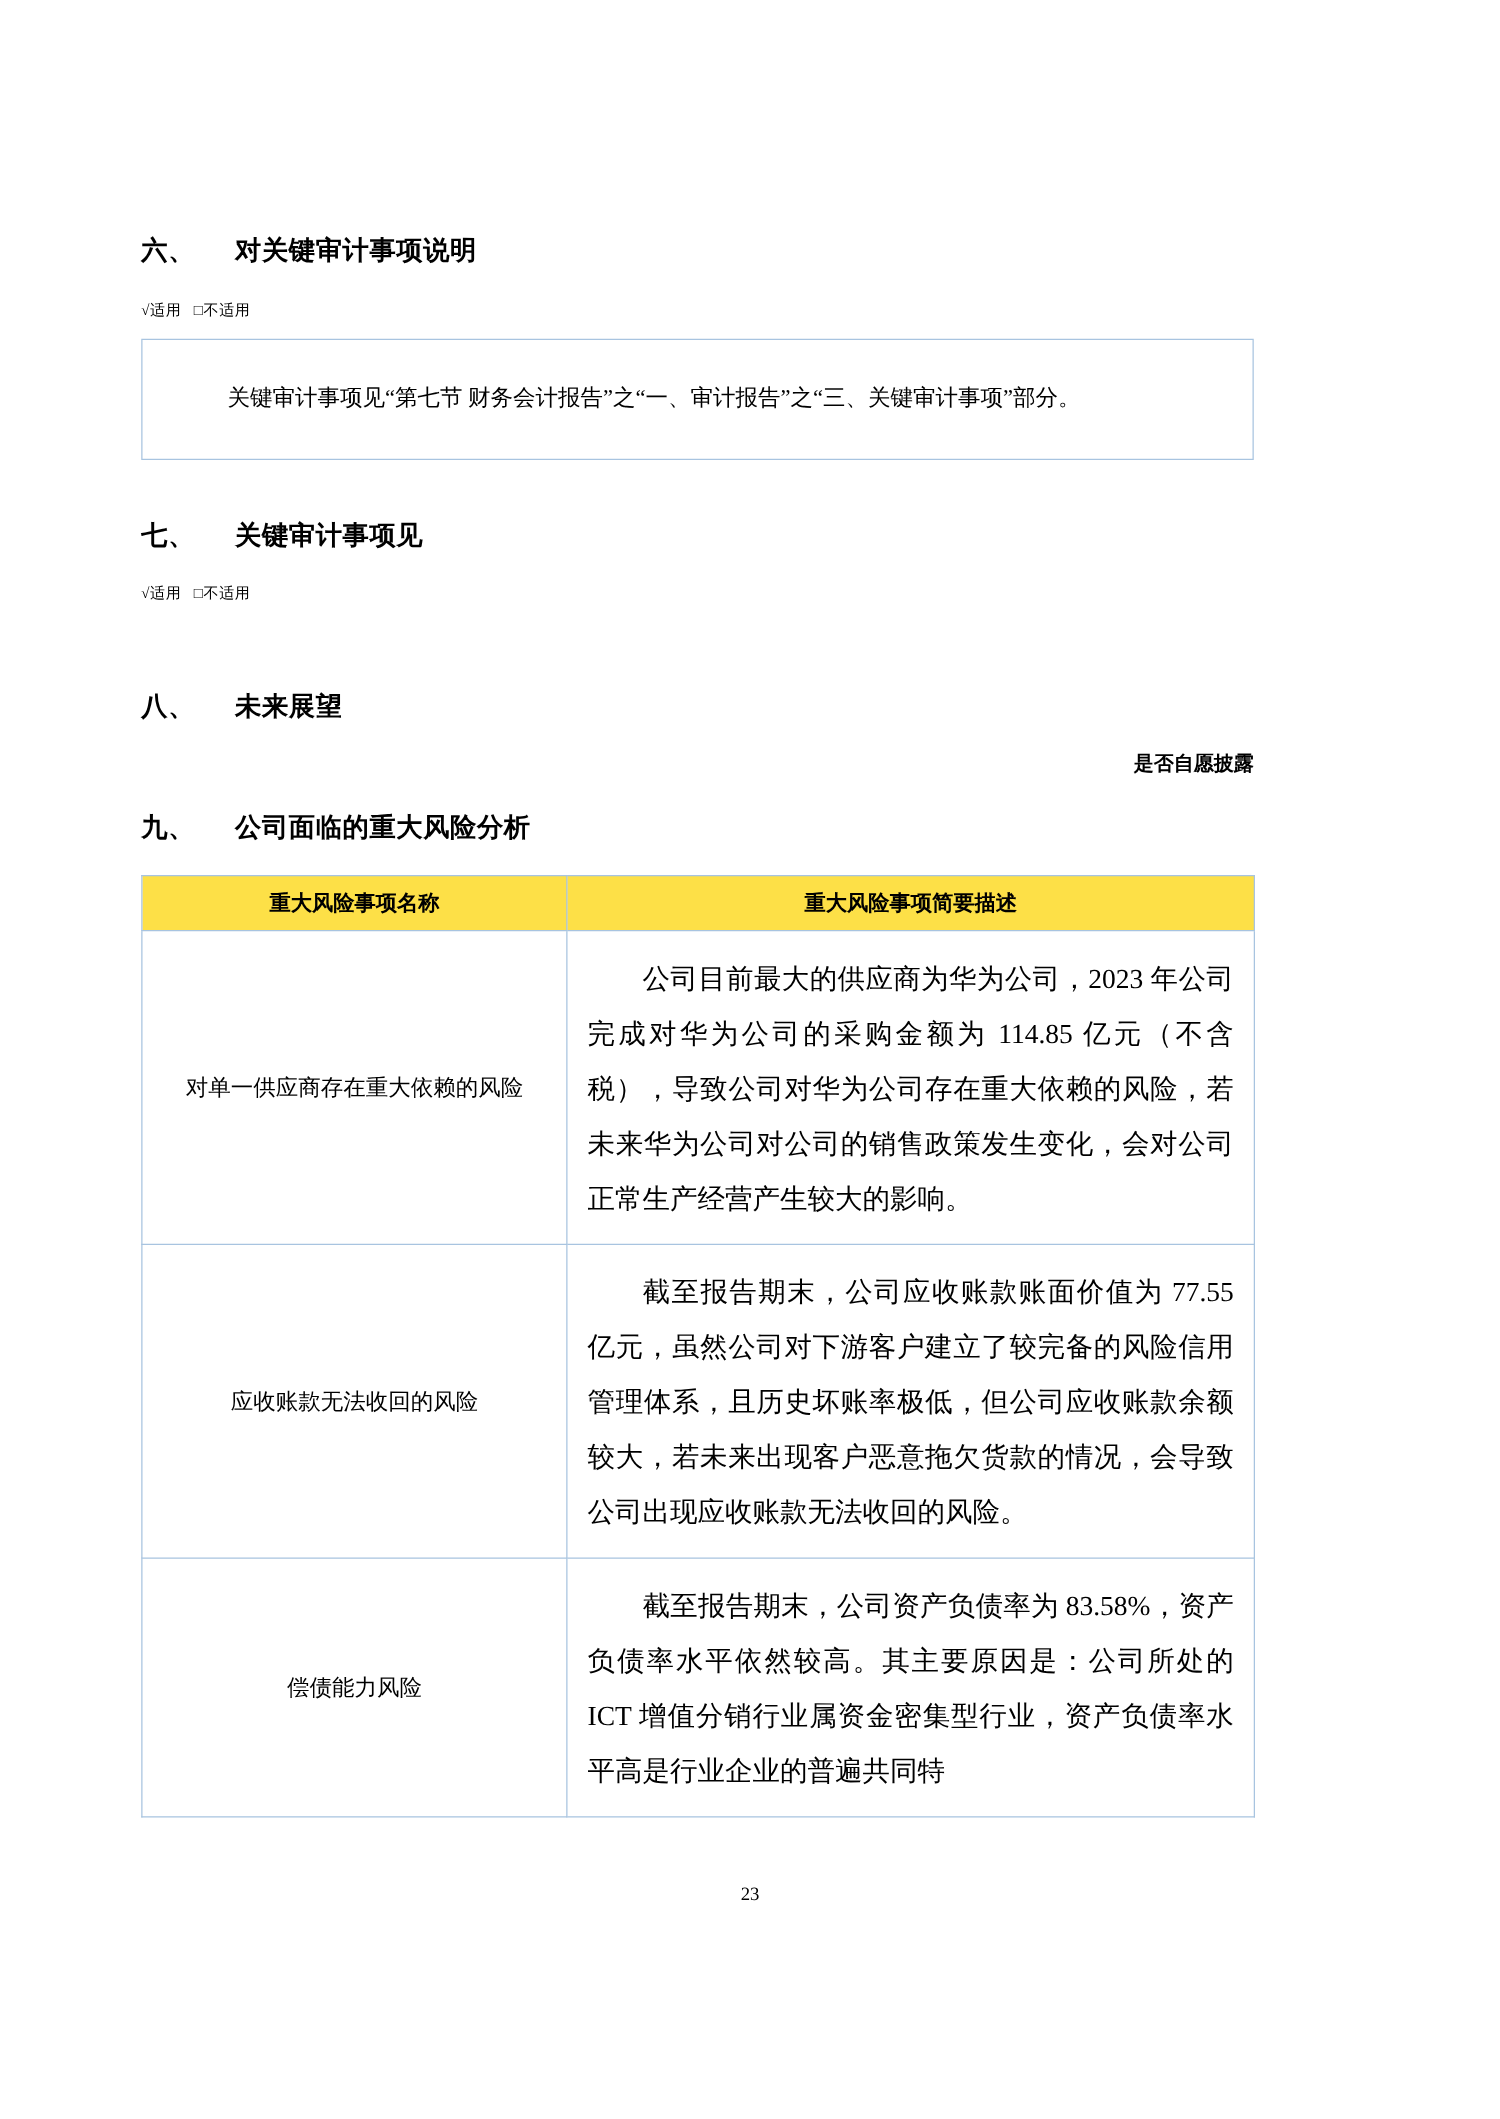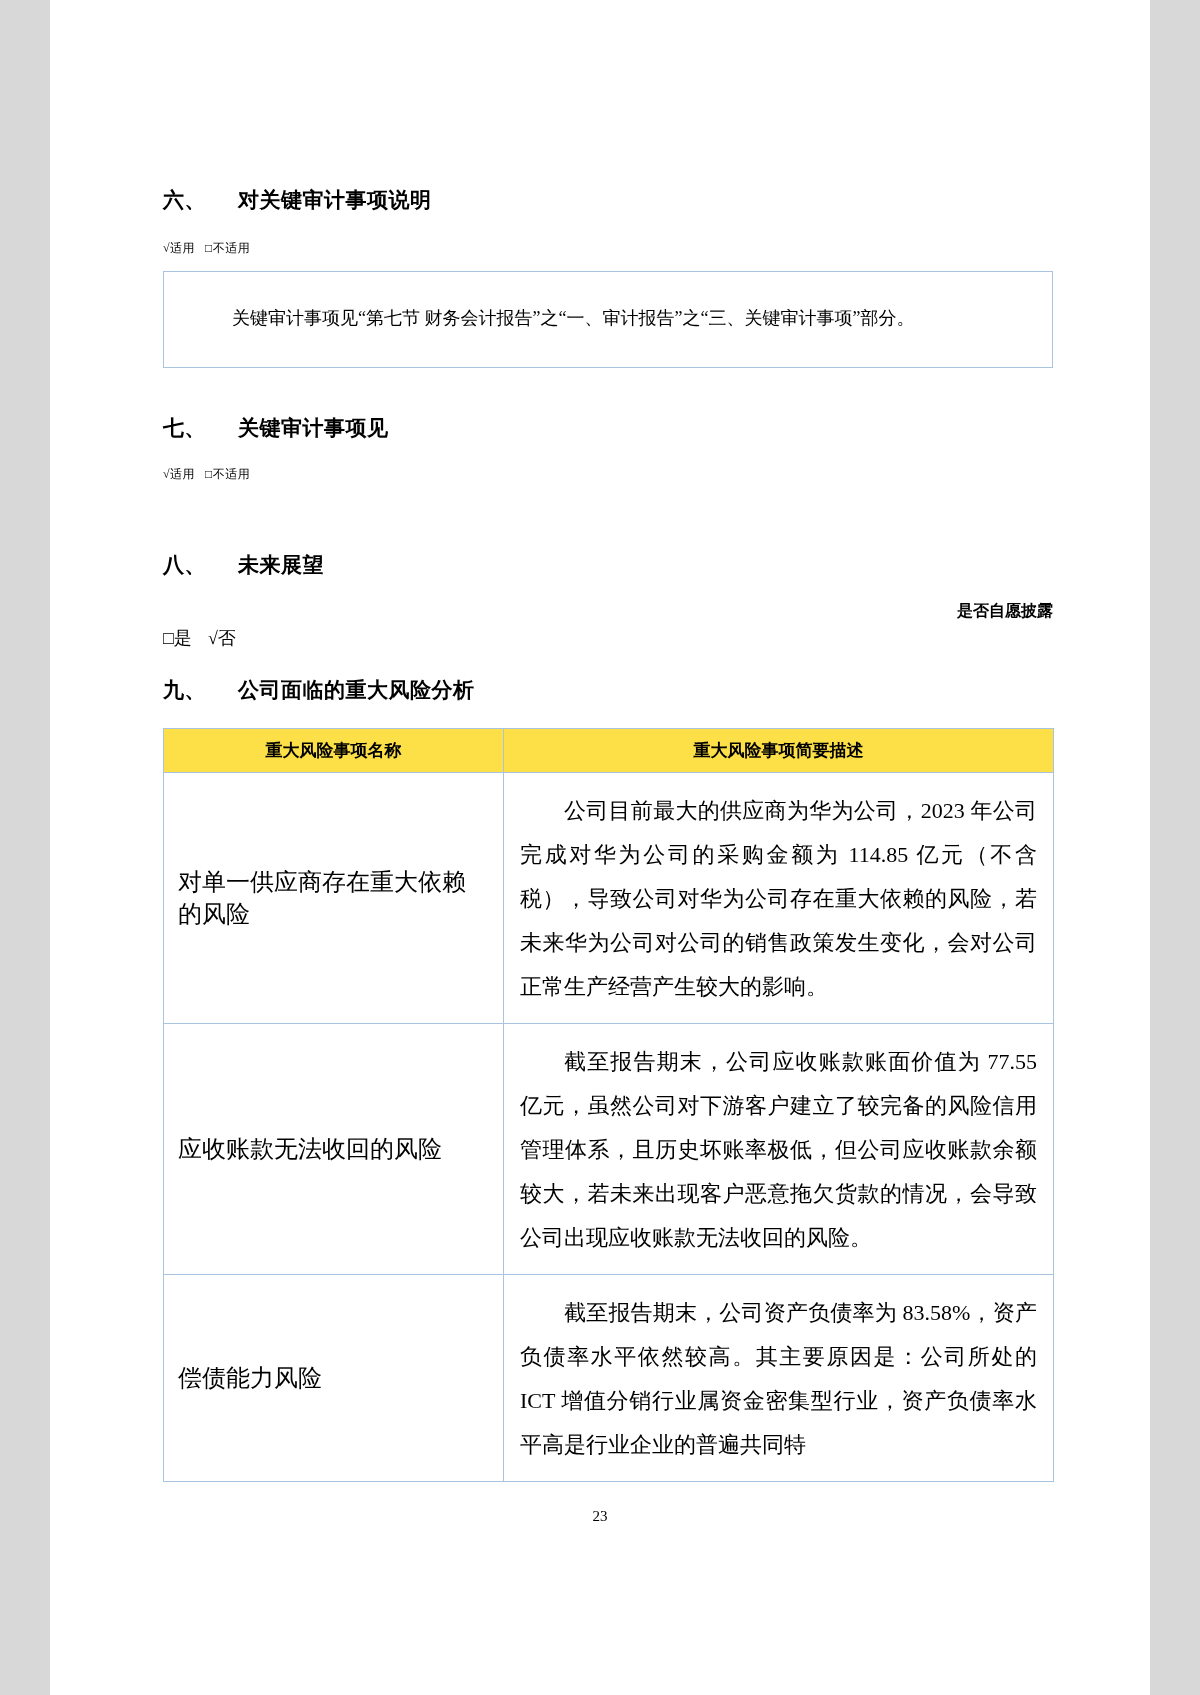--- a/index.html
+++ b/index.html
@@ -1,21 +1,21 @@
 <!DOCTYPE html>
 <html><head>
 <meta charset="utf-8">
 <style>
   html, body {
     margin: 0;
     padding: 0;
     background: #d8d8d8;
   }
   .page {
-    width: 1100px;
+    width: 1200px;
     height: 1695px;
     background: #ffffff;
     margin: 0 auto;
     position: relative;
     box-sizing: border-box;
     font-family: "Liberation Serif", serif;
     color: #000000;
     text-decoration: underline;
   }
   .content {
@@ -83,23 +83,23 @@
   }
   table.risk th {
     background: #fde047;
     font-family: "Liberation Sans", sans-serif;
     font-size: 17px;
     font-weight: bold;
     height: 44px;
     text-align: center;
   }
   table.risk td.name {
-    font-size: 24px;
+    font-size: 18px;
     padding: 10px 14px;
-    text-align: left;
+    text-align: center;
   }
   table.risk td.desc {
     font-size: 22px;
     line-height: 2.0;
     padding: 16px 16px 14px 16px;
     text-align: justify;
     text-indent: 2em;
   }
   .col-name { width: 340px; }
   .col-desc { width: 550px; }
@@ -166,23 +166,20 @@
 
     <div class="sp-g"></div>
 
     <h2 class="section-heading">
       <span class="heading-num">八、</span><span>未来展望</span>
     </h2>
 
     <div class="sp-h"></div>
 
     <p class="subhead-bold">是否自愿披露</p>
-    <div class="yesno">
-      <span>□是</span><span class="gap"></span><span>√否</span>
-    </div>
 
     <div class="sp-i"></div>
 
     <h2 class="section-heading">
       <span class="heading-num">九、</span><span>公司面临的重大风险分析</span>
     </h2>
 
     <div class="sp-j"></div>
 
     <table class="risk">

